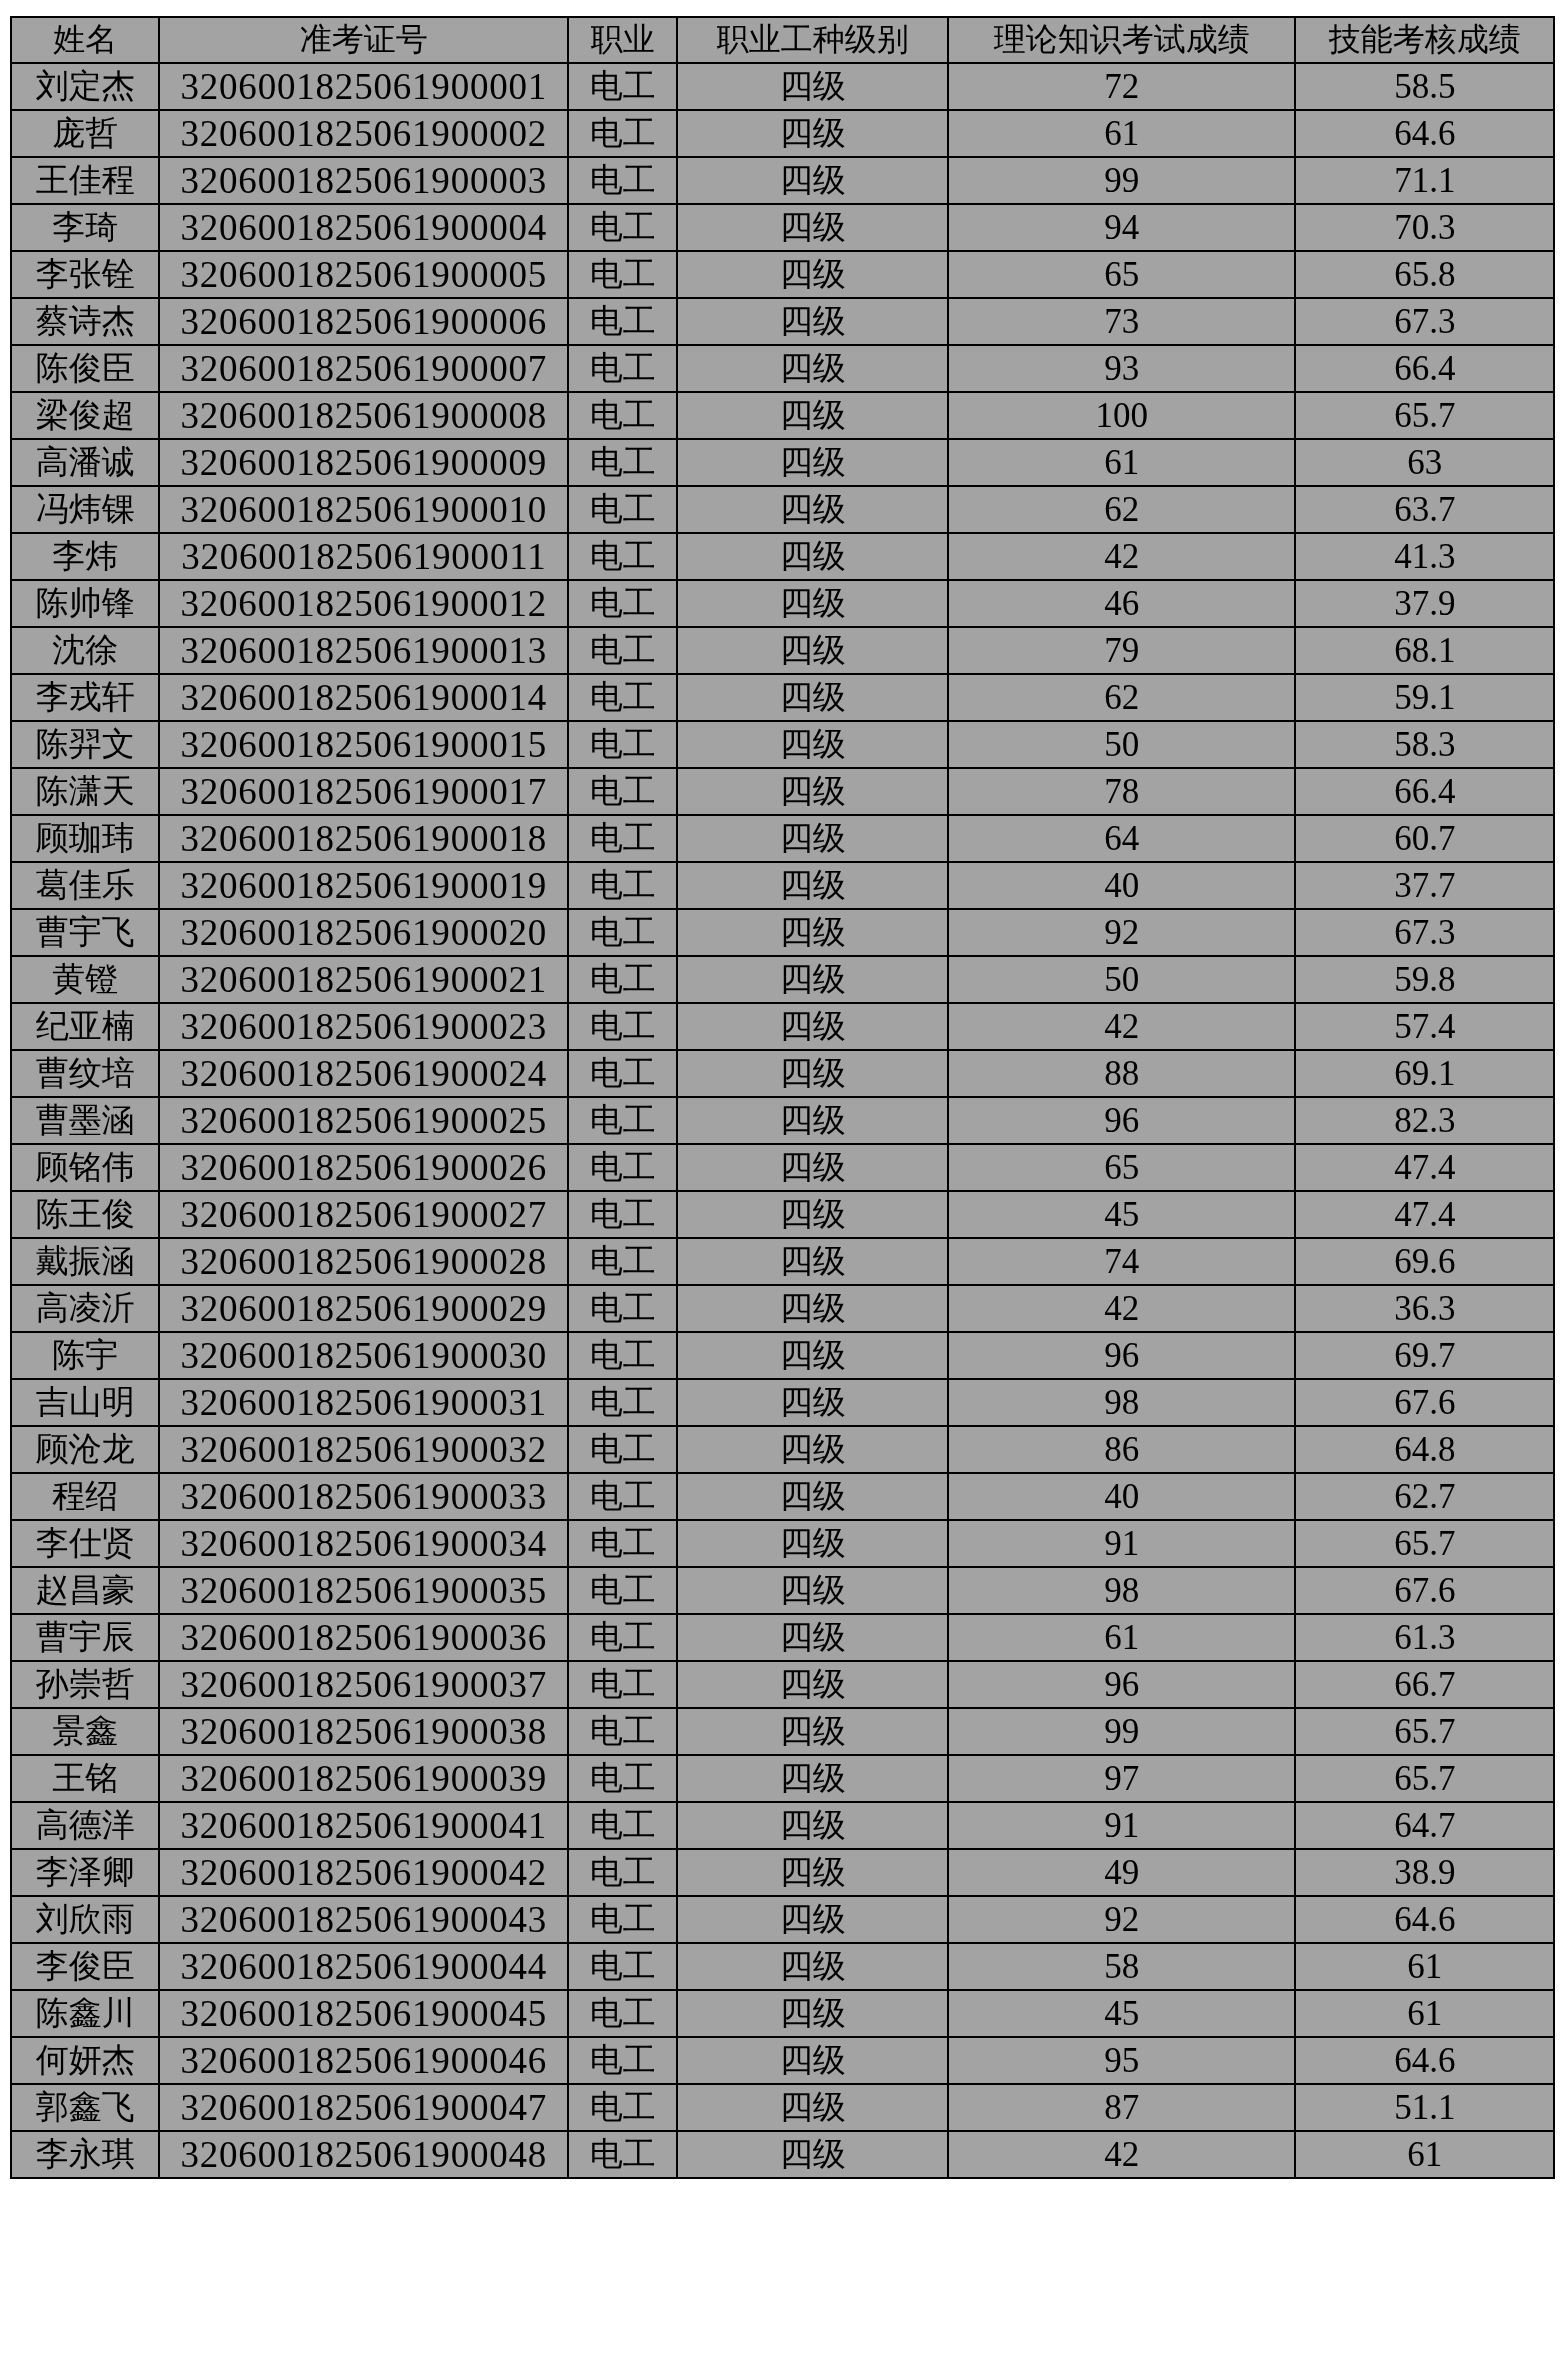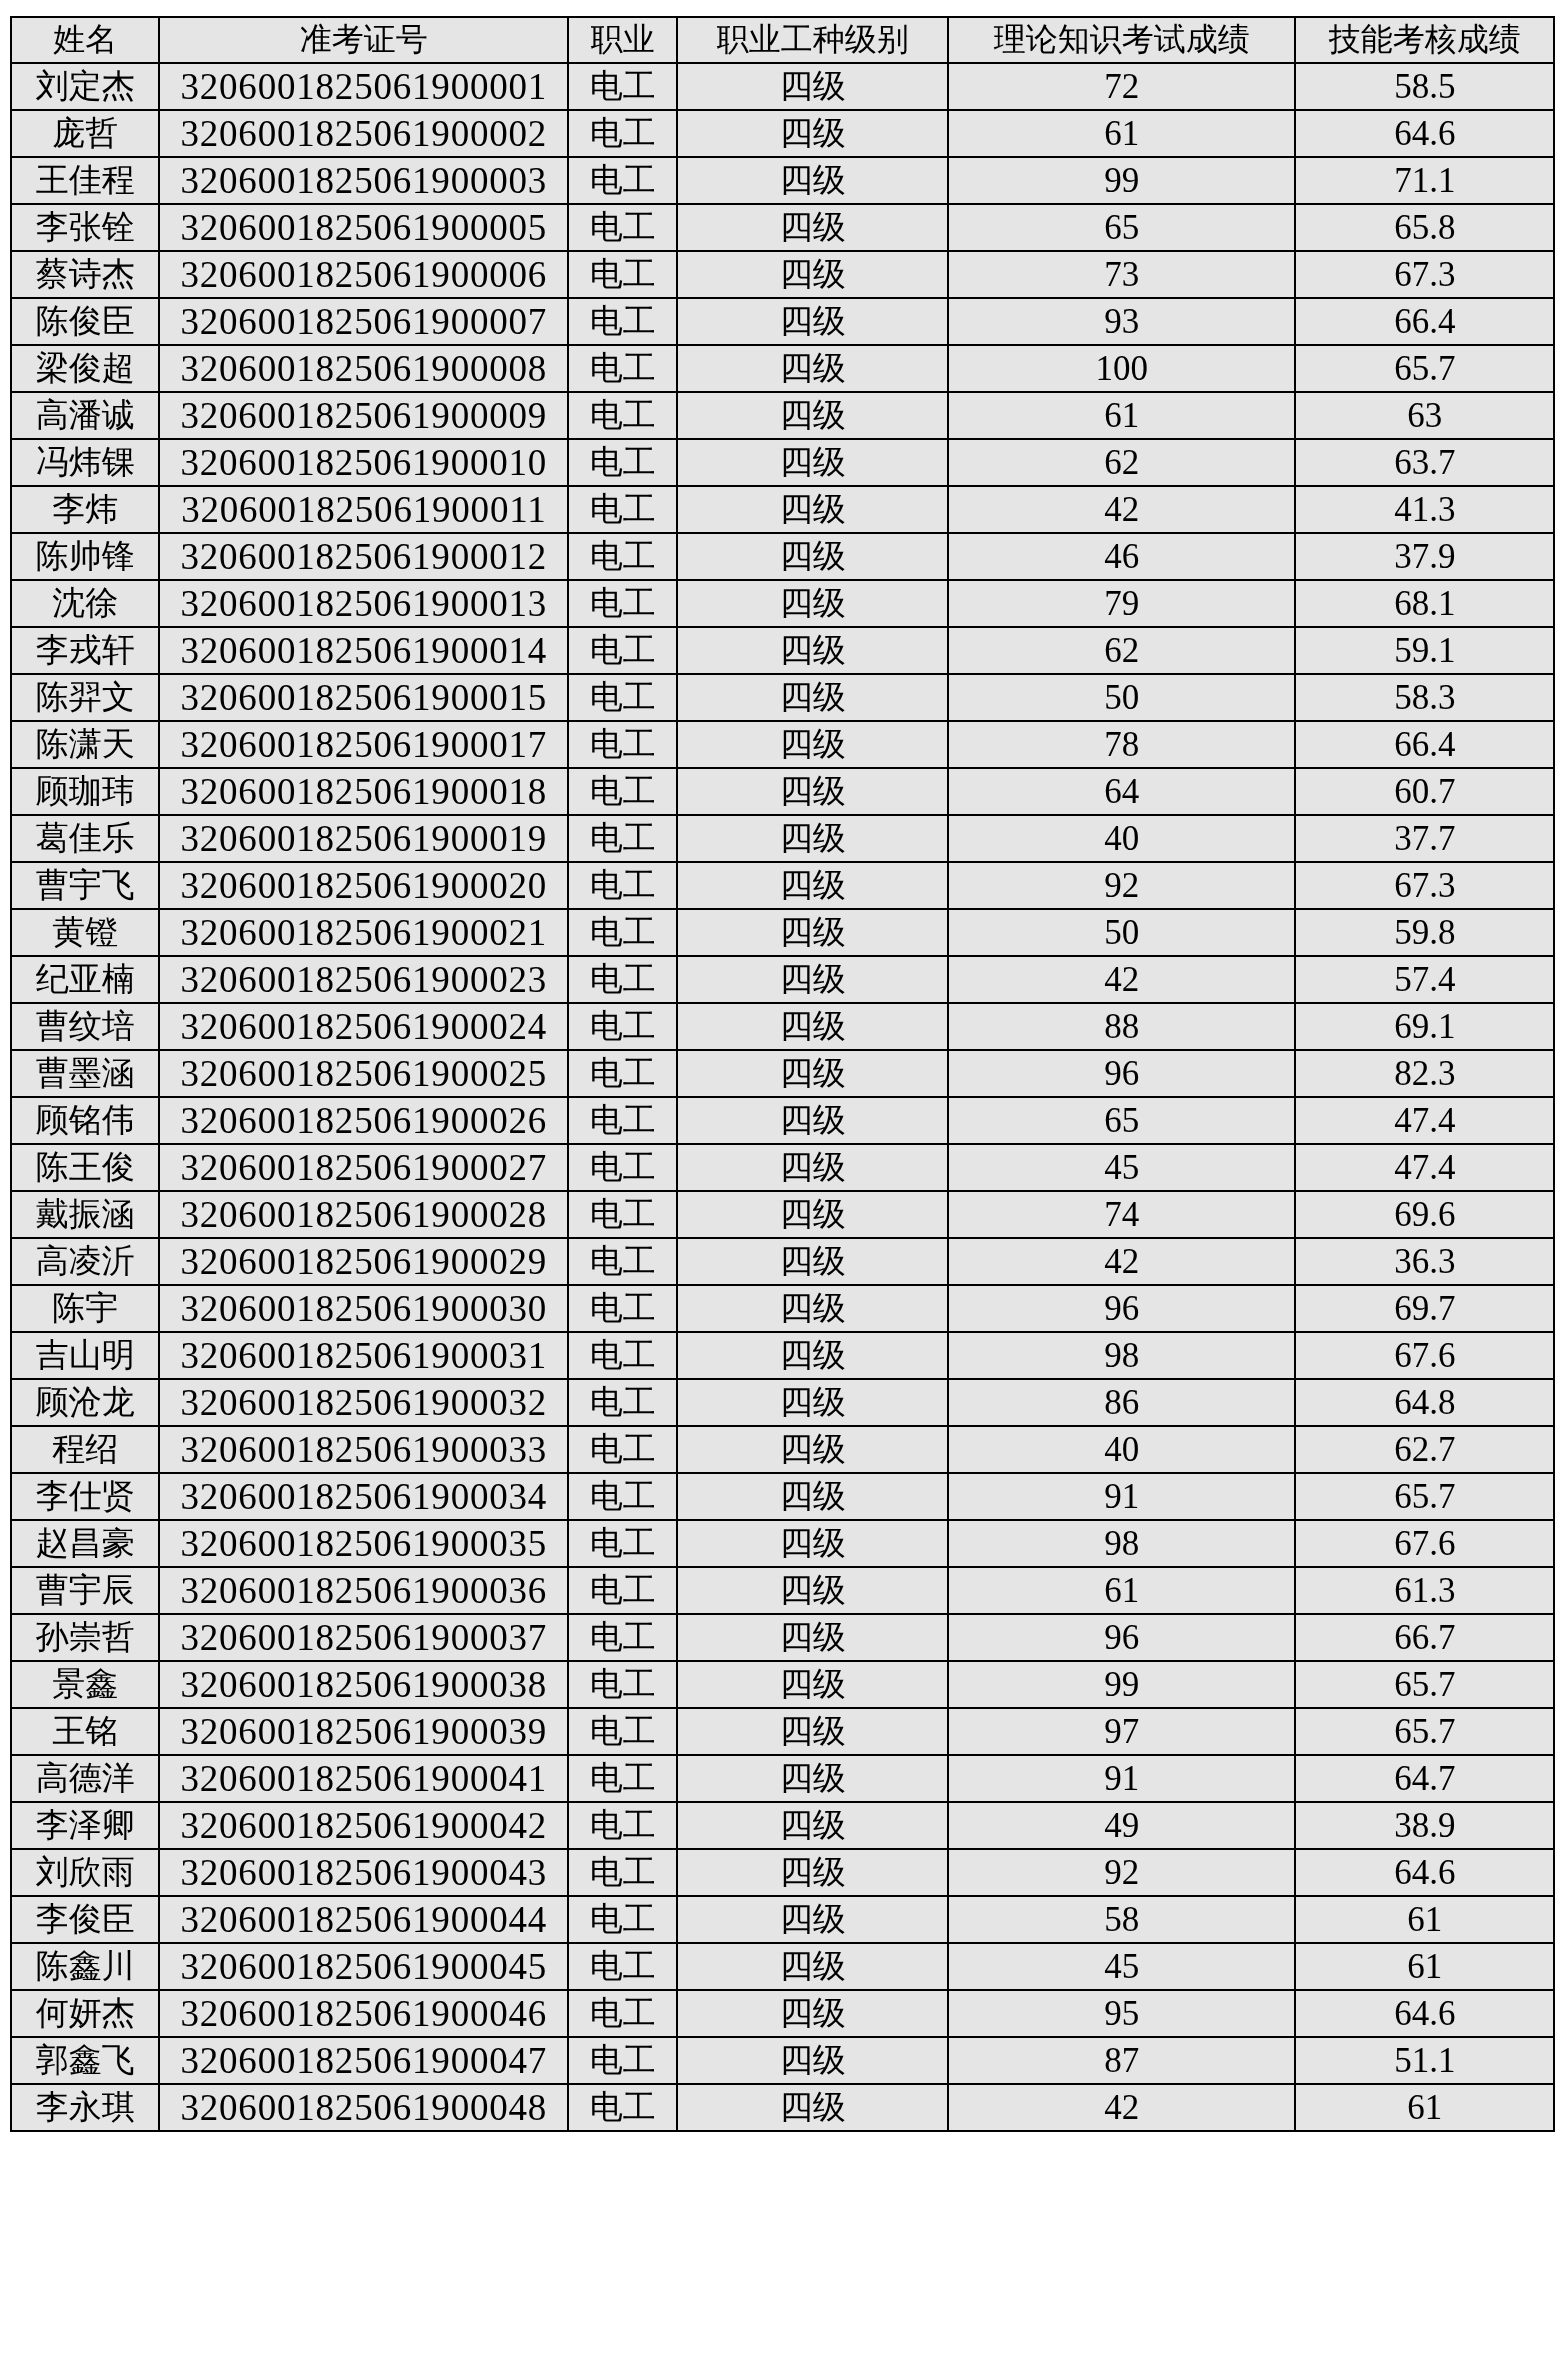--- a/index.html
+++ b/index.html
@@ -16,21 +16,21 @@
   }
   .table-wrap {
     position: absolute;
     left: 10.3px;
     top: 16px;
   }
   table.score-table {
     border-collapse: collapse;
     table-layout: fixed;
     width: 1542px;
-    background: #e5e5e5;
+    background: #a3a3a3;
     padding-left: 35px;
   }
   table.score-table th,
   table.score-table td {
     border: 2.4px solid #000000;
     text-align: center;
     vertical-align: middle;
     padding: 0;
     white-space: nowrap;
     overflow: hidden;
@@ -101,20 +101,28 @@
         </tr>
         <tr>
           <td class="c-name">王佳程</td>
           <td class="c-exam_id">3206001825061900003</td>
           <td class="c-occupation">电工</td>
           <td class="c-level">四级</td>
           <td class="c-theory_score">99</td>
           <td class="c-skill_score">71.1</td>
         </tr>
         <tr>
+          <td class="c-name">李琦</td>
+          <td class="c-exam_id">3206001825061900004</td>
+          <td class="c-occupation">电工</td>
+          <td class="c-level">四级</td>
+          <td class="c-theory_score">94</td>
+          <td class="c-skill_score">70.3</td>
+        </tr>
+        <tr>
           <td class="c-name">李张铨</td>
           <td class="c-exam_id">3206001825061900005</td>
           <td class="c-occupation">电工</td>
           <td class="c-level">四级</td>
           <td class="c-theory_score">65</td>
           <td class="c-skill_score">65.8</td>
         </tr>
         <tr>
           <td class="c-name">蔡诗杰</td>
           <td class="c-exam_id">3206001825061900006</td>

